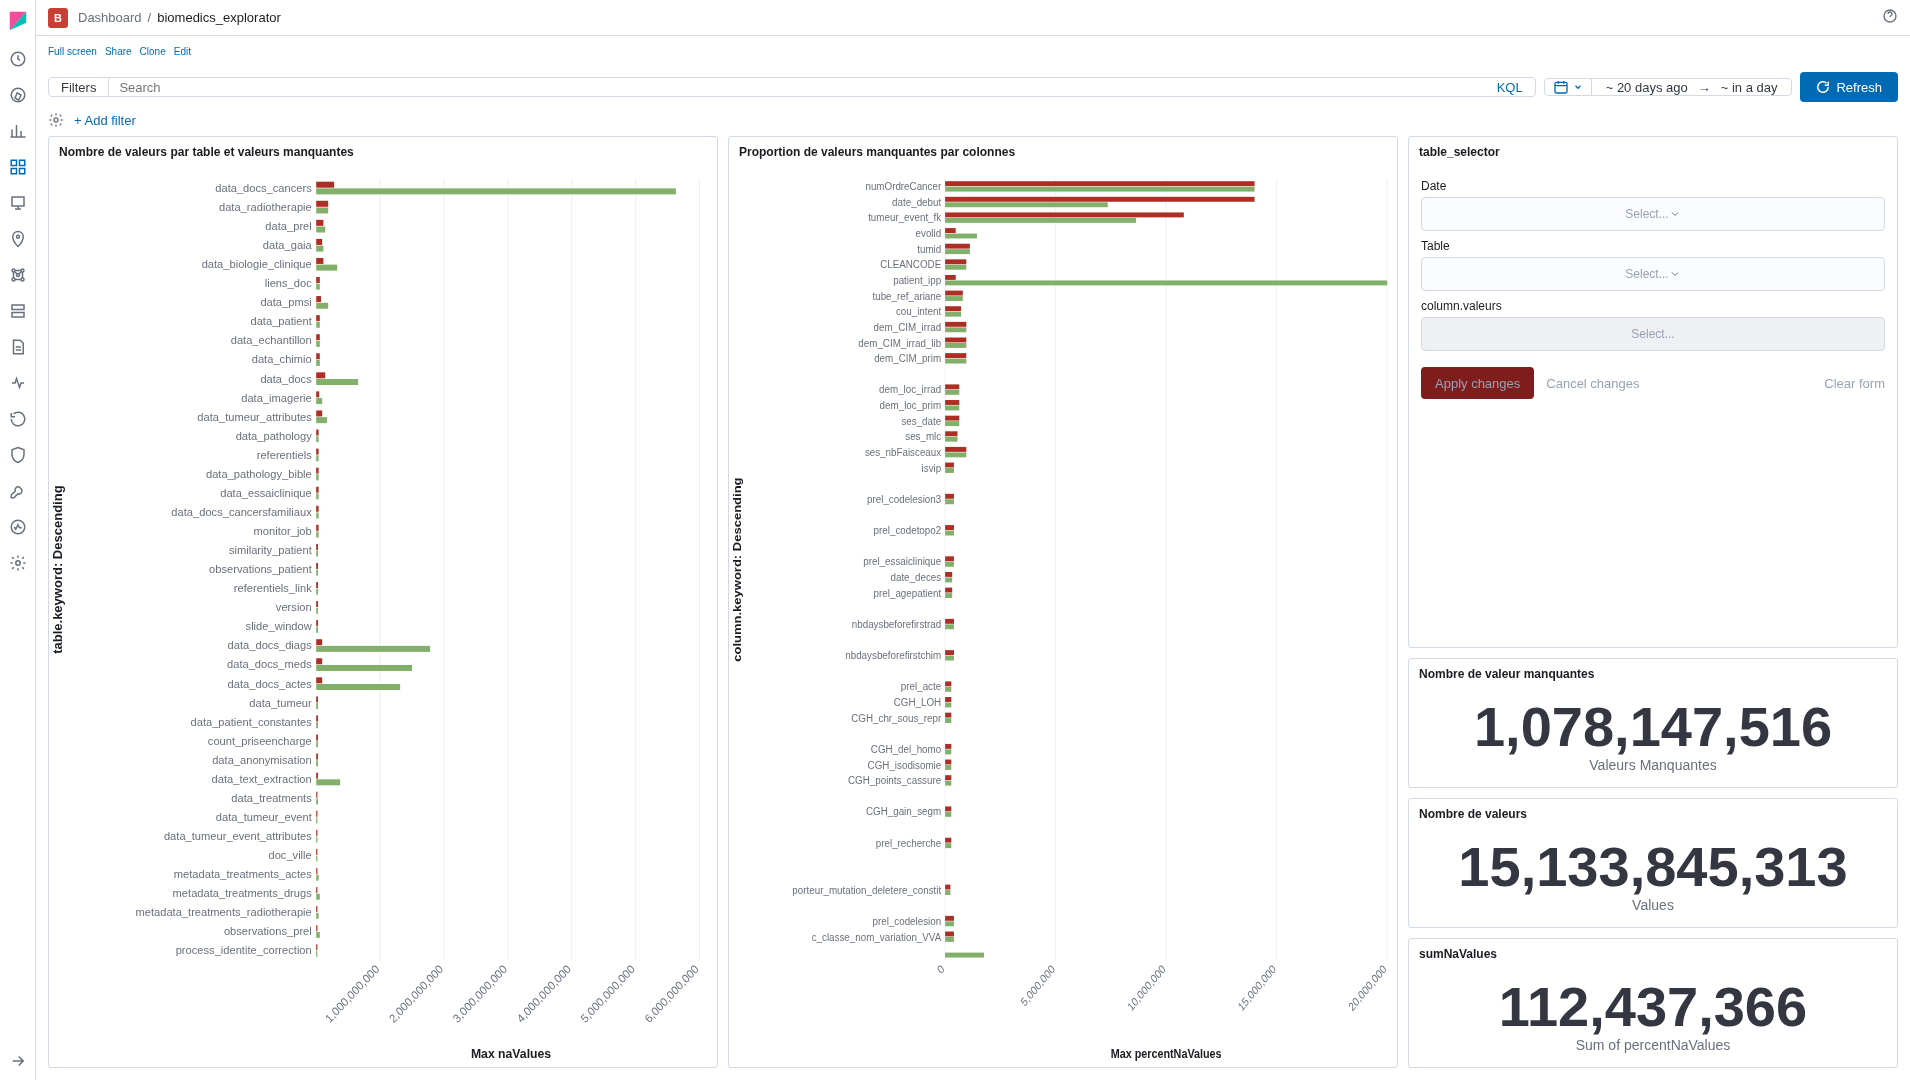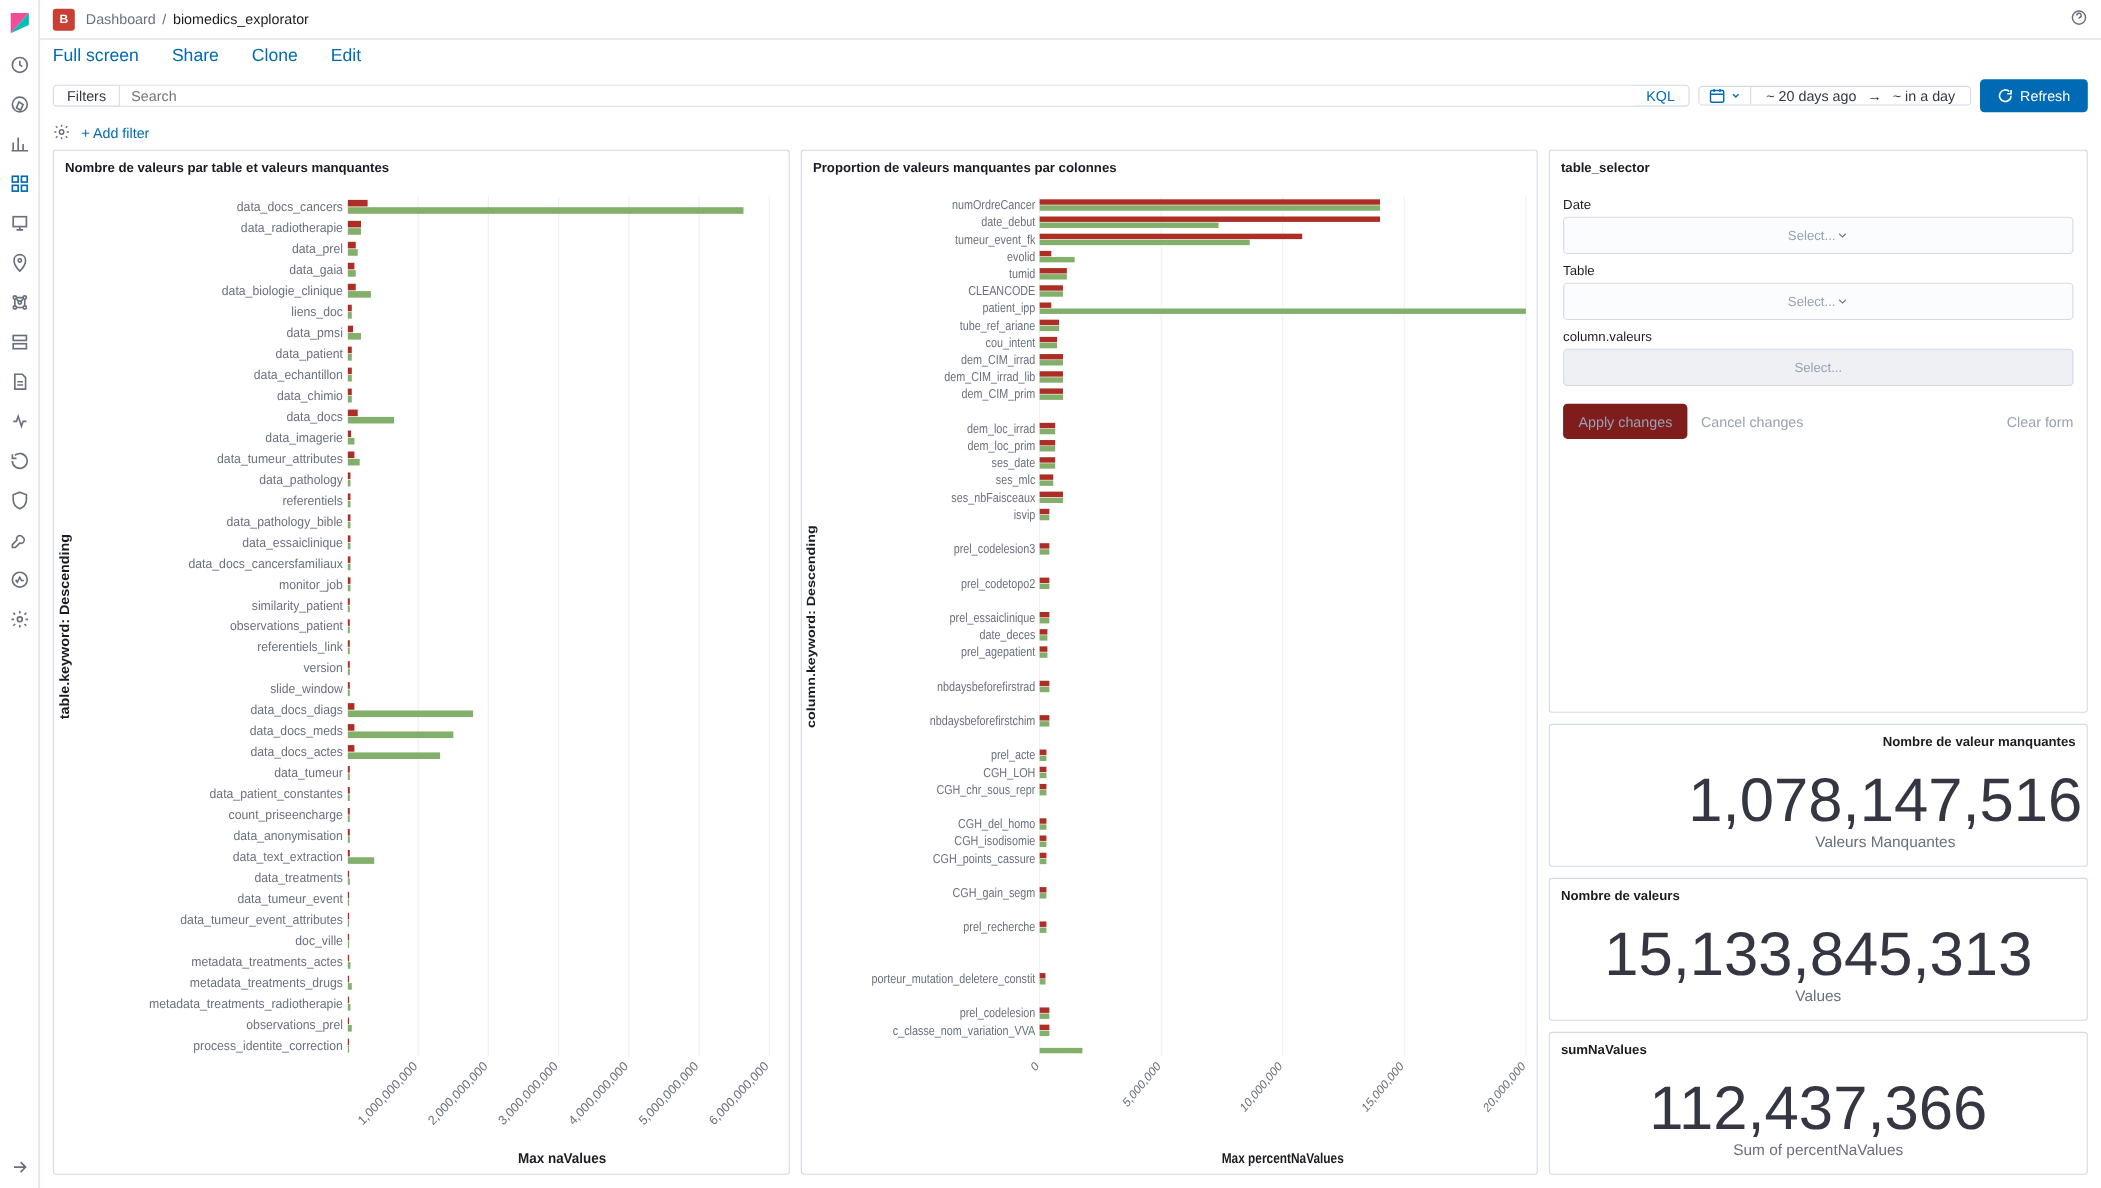--- a/index.html
+++ b/index.html
@@ -17,21 +17,21 @@
 .main { flex: 1; display: flex; flex-direction: column; }
 
 
 .top-header { height: 36px; border-bottom: 1px solid #d3dae6; display: flex; align-items: center; padding: 0 12px; gap: 10px; font-size: 13px; }
 .space-badge { width: 20px; height: 20px; background: #ca3f33; color: #fff; display: flex; align-items: center; justify-content: center; border-radius: 3px; font-weight: 600; font-size: 11px; }
 .breadcrumb { color: #69707d; display: flex; align-items: center; gap: 6px; }
 .breadcrumb .current { color: #1a1c21; }
 .top-header .right { margin-left: auto; }
 
 
-.action-bar { height: 30px; display: flex; align-items: center; padding: 0 12px; gap: 30px; font-size: 16px; }
+.action-bar { height: 30px; display: flex; align-items: center; padding: 0 12px; gap: 8px; font-size: 10px; }
 .action-bar a { color: #006bb4; text-decoration: none; cursor: pointer; }
 
 
 .query-row { display: flex; align-items: center; padding: 6px 12px; gap: 8px; }
 .search-box { flex: 1; display: flex; align-items: center; border: 1px solid #d3dae6; border-radius: 4px; height: 20px; }
 .filters-btn { padding: 0 12px; color: #343741; font-size: 13px; border-right: 1px solid #d3dae6; height: 100%; display: flex; align-items: center; }
 .search-input { flex: 1; border: none; outline: none; padding: 0 10px; font-size: 13px; height: 100%; }
 .kql { color: #006bb4; font-size: 13px; padding: 0 12px; }
 .date-picker { display: flex; align-items: center; border: 1px solid #d3dae6; border-radius: 4px; height: 18px; }
 .date-icon-btn { padding: 0 8px; display: flex; align-items: center; gap: 4px; color: #006bb4; border-right: 1px solid #d3dae6; height: 100%; }
@@ -45,21 +45,21 @@
 
 
 .dash { flex: 1; padding: 0 12px 12px; display: grid; grid-template-columns: 1fr 1fr 490px; grid-template-rows: 1fr auto auto auto; gap: 10px; overflow: hidden; }
 .panel { border: 1px solid #d3dae6; border-radius: 3px; background: #fff; display: flex; flex-direction: column; overflow: hidden; }
 .panel-title { font-size: 12px; font-weight: 600; color: #1a1c21; padding: 8px 10px; }
 .panel-body { flex: 1; position: relative; overflow: hidden; }
 
 #p-left { grid-row: 1 / 5; }
 #p-mid { grid-row: 1 / 5; }
 #p-sel { grid-row: 1; }
-#p-m1 { grid-row: 2; align-items: flex-end; }
+#p-m1 { grid-row: 2; }
 #p-m2 { grid-row: 3; }
 #p-m3 { grid-row: 4; }
 
 
 .chart-svg { width: 100%; height: 100%; }
 .axis-text { font-size: 10px; fill: #69707d; }
 .axis-label { font-size: 11px; fill: #1a1c21; font-weight: 600; }
 .vaxis-label { font-size: 11px; fill: #1a1c21; font-weight: 600; }
 .grid-line { stroke: #eef0f4; stroke-width: 1; }
 
@@ -67,21 +67,21 @@
 .form { padding: 4px 12px 12px; font-size: 12px; }
 .form label { display: block; font-weight: 400; color: #1a1c21; margin: 8px 0 4px; }
 .form .select { border: 1px solid #d3dae6; border-radius: 4px; height: 34px; display: flex; align-items: center; padding: 0 10px; color: #98a2b3; justify-content: center; background: #fbfcfd; }
 .form .select.disabled { background: #eef0f4; color: #98a2b3; }
 .form-actions { display: flex; gap: 12px; margin-top: 16px; align-items: center; }
 .btn-apply { background: #7f1d1d; color: #98a2b3; border: none; border-radius: 4px; height: 32px; padding: 0 14px; font-size: 13px; }
 .btn-text { color: #98a2b3; font-size: 13px; cursor: default; }
 
 
 .metric { text-align: center; padding: 10px 4px 14px; }
-.metric .big { font-size: 56px; font-weight: 400; color: #343741; line-height: 1; white-space: nowrap; }
+.metric .big { font-size: 56px; font-weight: 700; color: #343741; line-height: 1; white-space: nowrap; }
 .metric .sub { font-size: 14px; color: #69707d; margin-top: 2px; }
 #p-m3 .big { font-size: 56px; }
 
 svg.icon-svg { width: 16px; height: 16px; }
 </style>
 </head>
 <body>
 
 <div class="nav-sidebar">
   <svg class="logo" viewBox="0 0 24 24">

